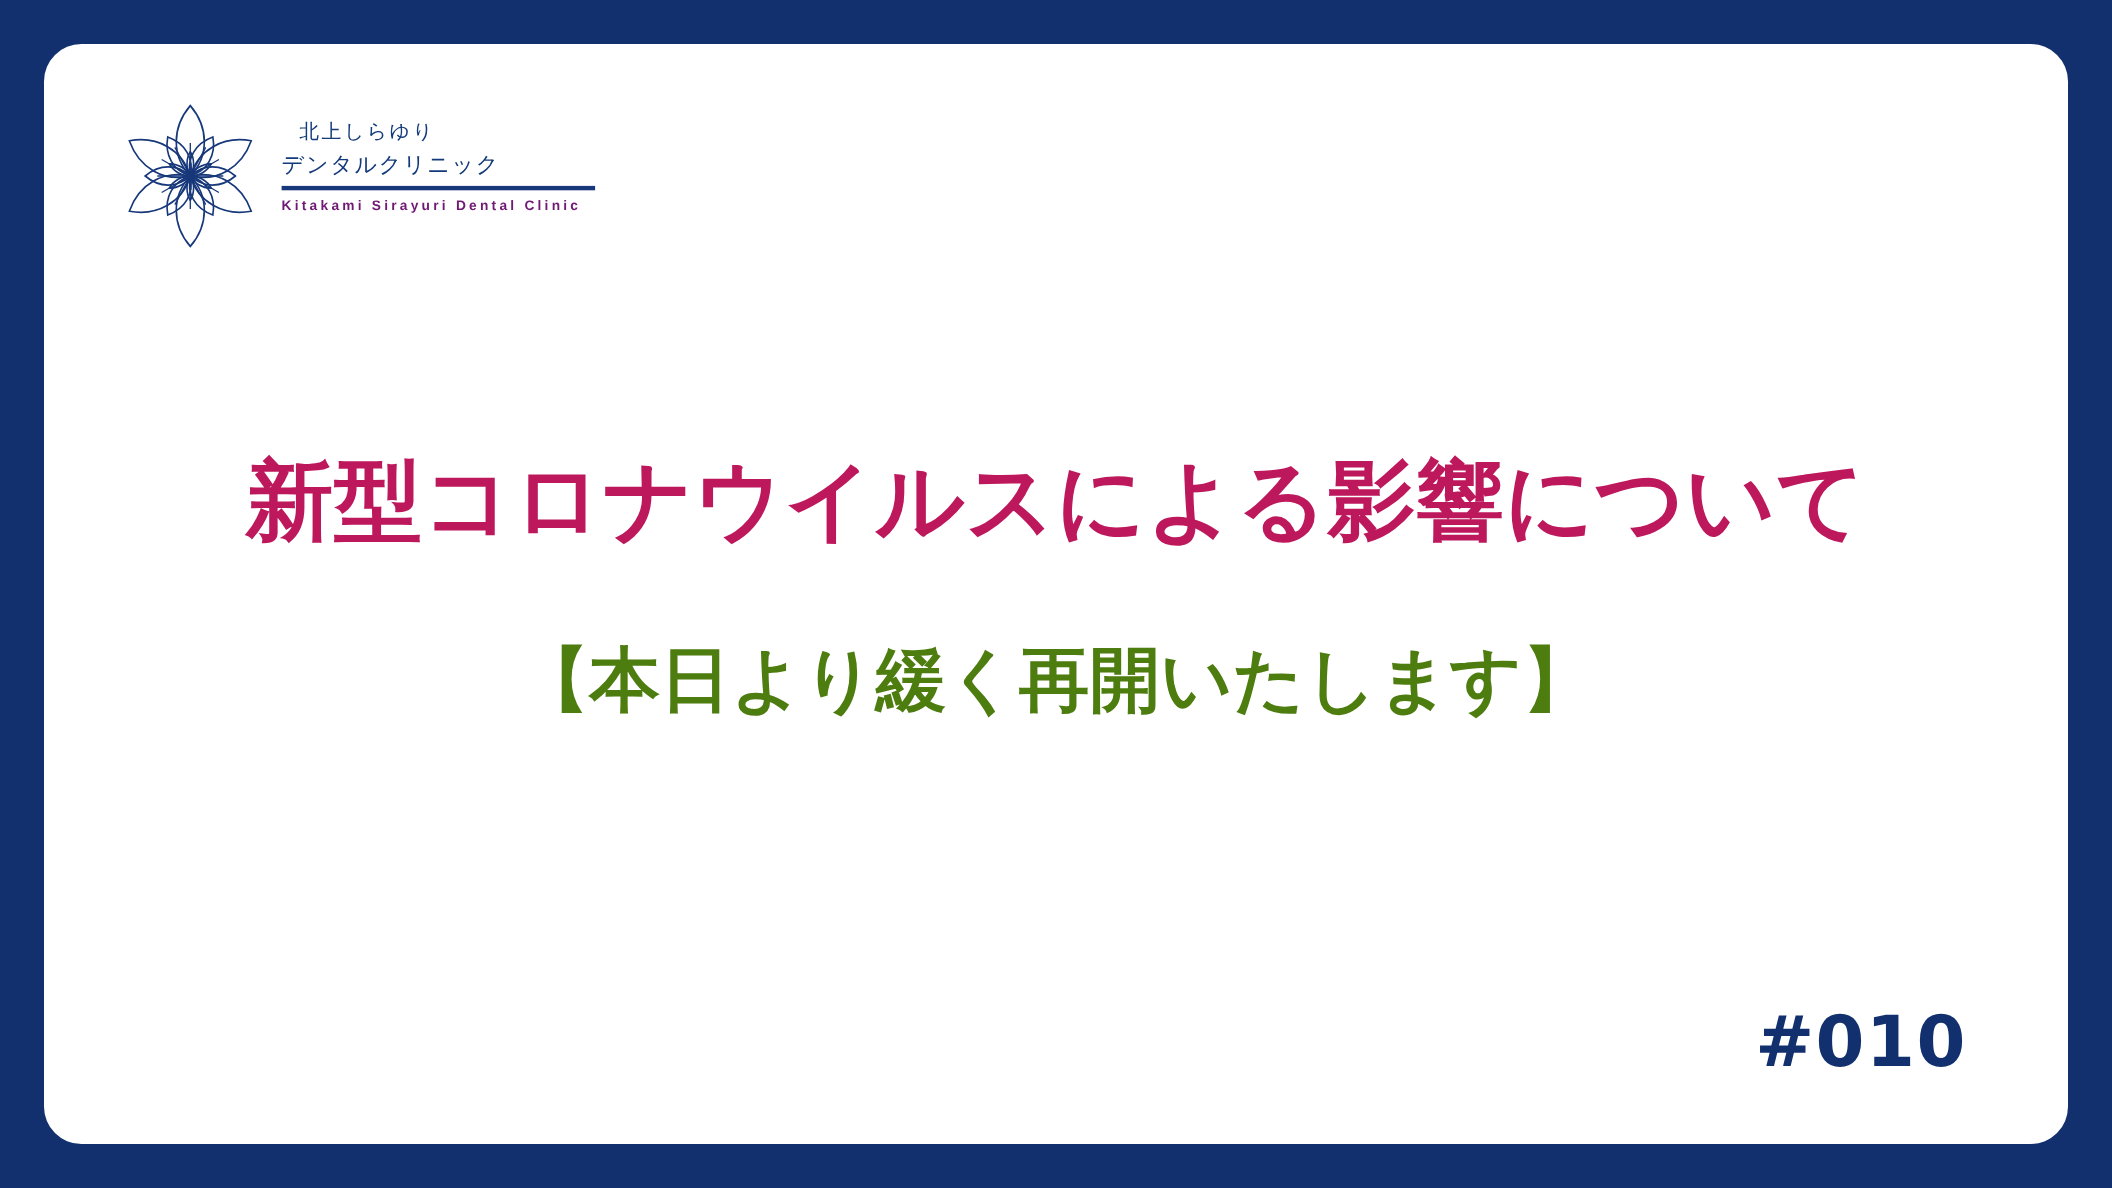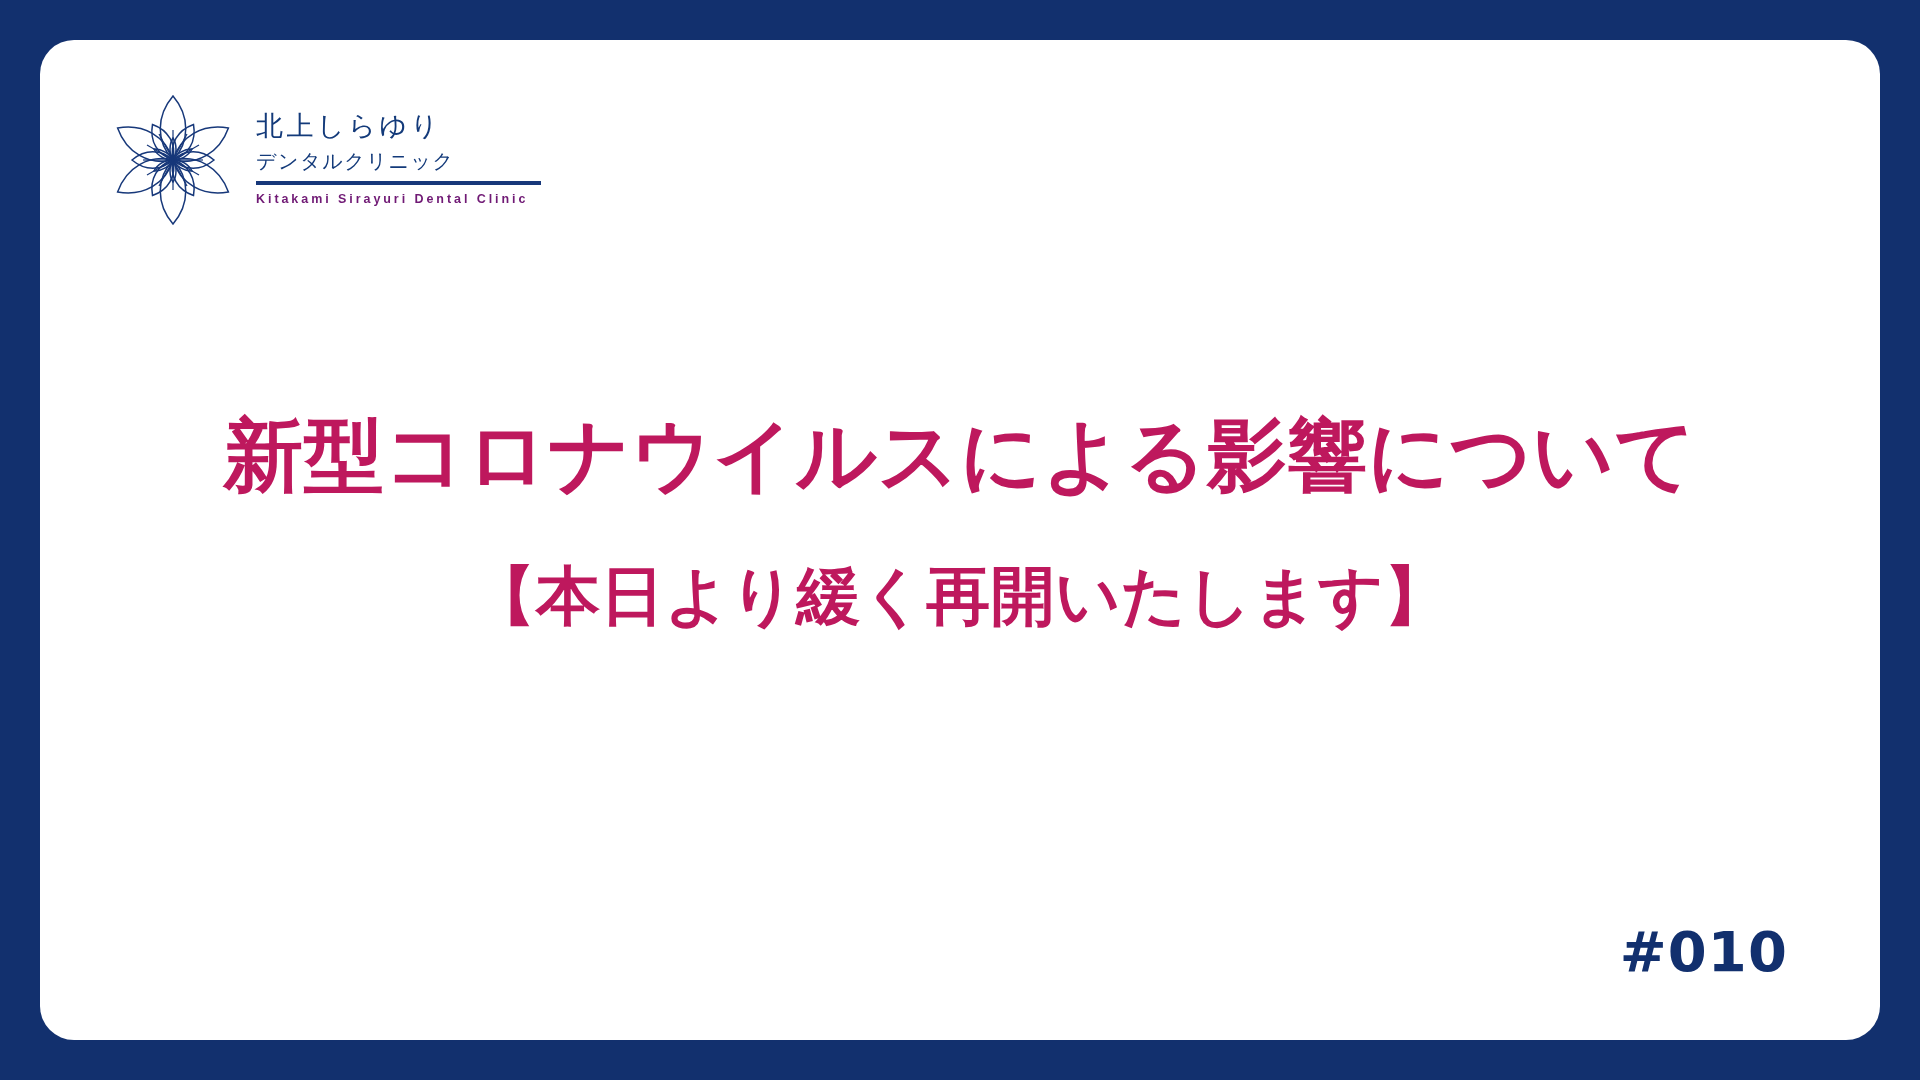--- a/index.html
+++ b/index.html
@@ -69,23 +69,24 @@
 
   .logo-jp-1,
   .logo-jp-2 {
     color: #133a7a;
     font-family: "DejaVu Serif", "Liberation Serif", serif;
     font-weight: 500;
     white-space: nowrap;
   }
 
   .logo-jp-1 {
-    font-size: 27px;
+    font-size: 18px;
     letter-spacing: 0.13em;
     line-height: 1.32;
+    margin-left: 16px;
   }
 
   .logo-jp-2 {
     font-size: 20px;
     letter-spacing: 0.08em;
     line-height: 1.32;
     margin-top: 4px;
   }
 
   .logo-rule {
@@ -118,39 +119,39 @@
     color: #be185d;
     font-family: "DejaVu Sans", "Liberation Sans", sans-serif;
     font-weight: 700;
     font-size: 80px;
     line-height: 1.16;
     letter-spacing: 0.005em;
     white-space: nowrap;
   }
 
   .subheadline {
-    margin-top: 56px;
-    color: #be185d;
+    margin-top: 79px;
+    color: #4d7c0f;
     font-family: "DejaVu Sans", "Liberation Sans", sans-serif;
     font-weight: 700;
     font-size: 64px;
     line-height: 1.16;
     letter-spacing: 0.005em;
     white-space: nowrap;
   }
 
   
   .episode-number {
     position: absolute;
     right: 92px;
     bottom: 60px;
     color: #12306e;
     font-family: "DejaVu Sans", "Liberation Sans", sans-serif;
     font-weight: 700;
-    font-size: 56px;
+    font-size: 64px;
     letter-spacing: 0.02em;
     line-height: 1;
     white-space: nowrap;
   }
 </style>
 </head>
 <body>
 
 <div class="frame">
   <div class="card">

